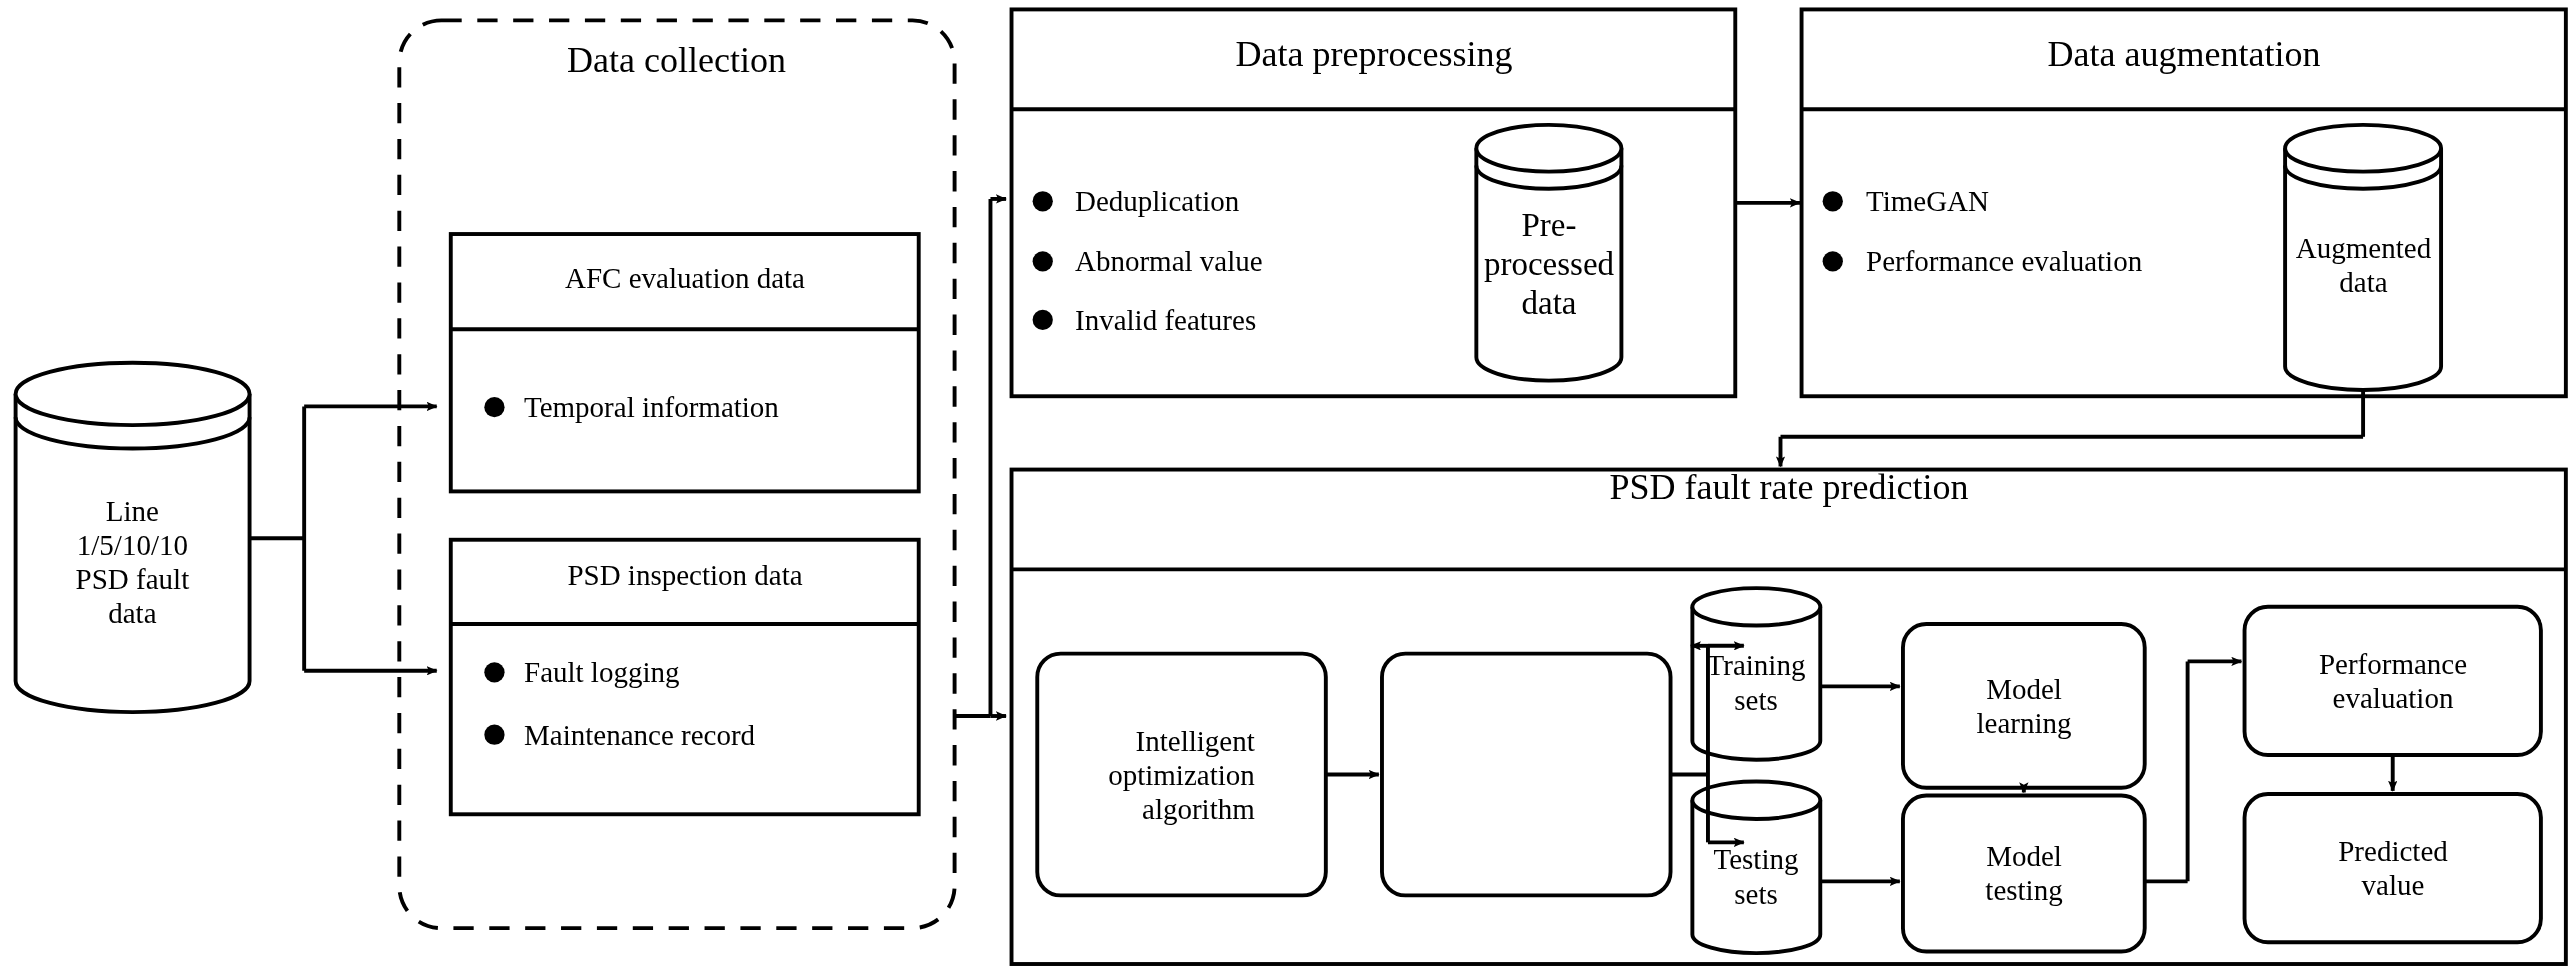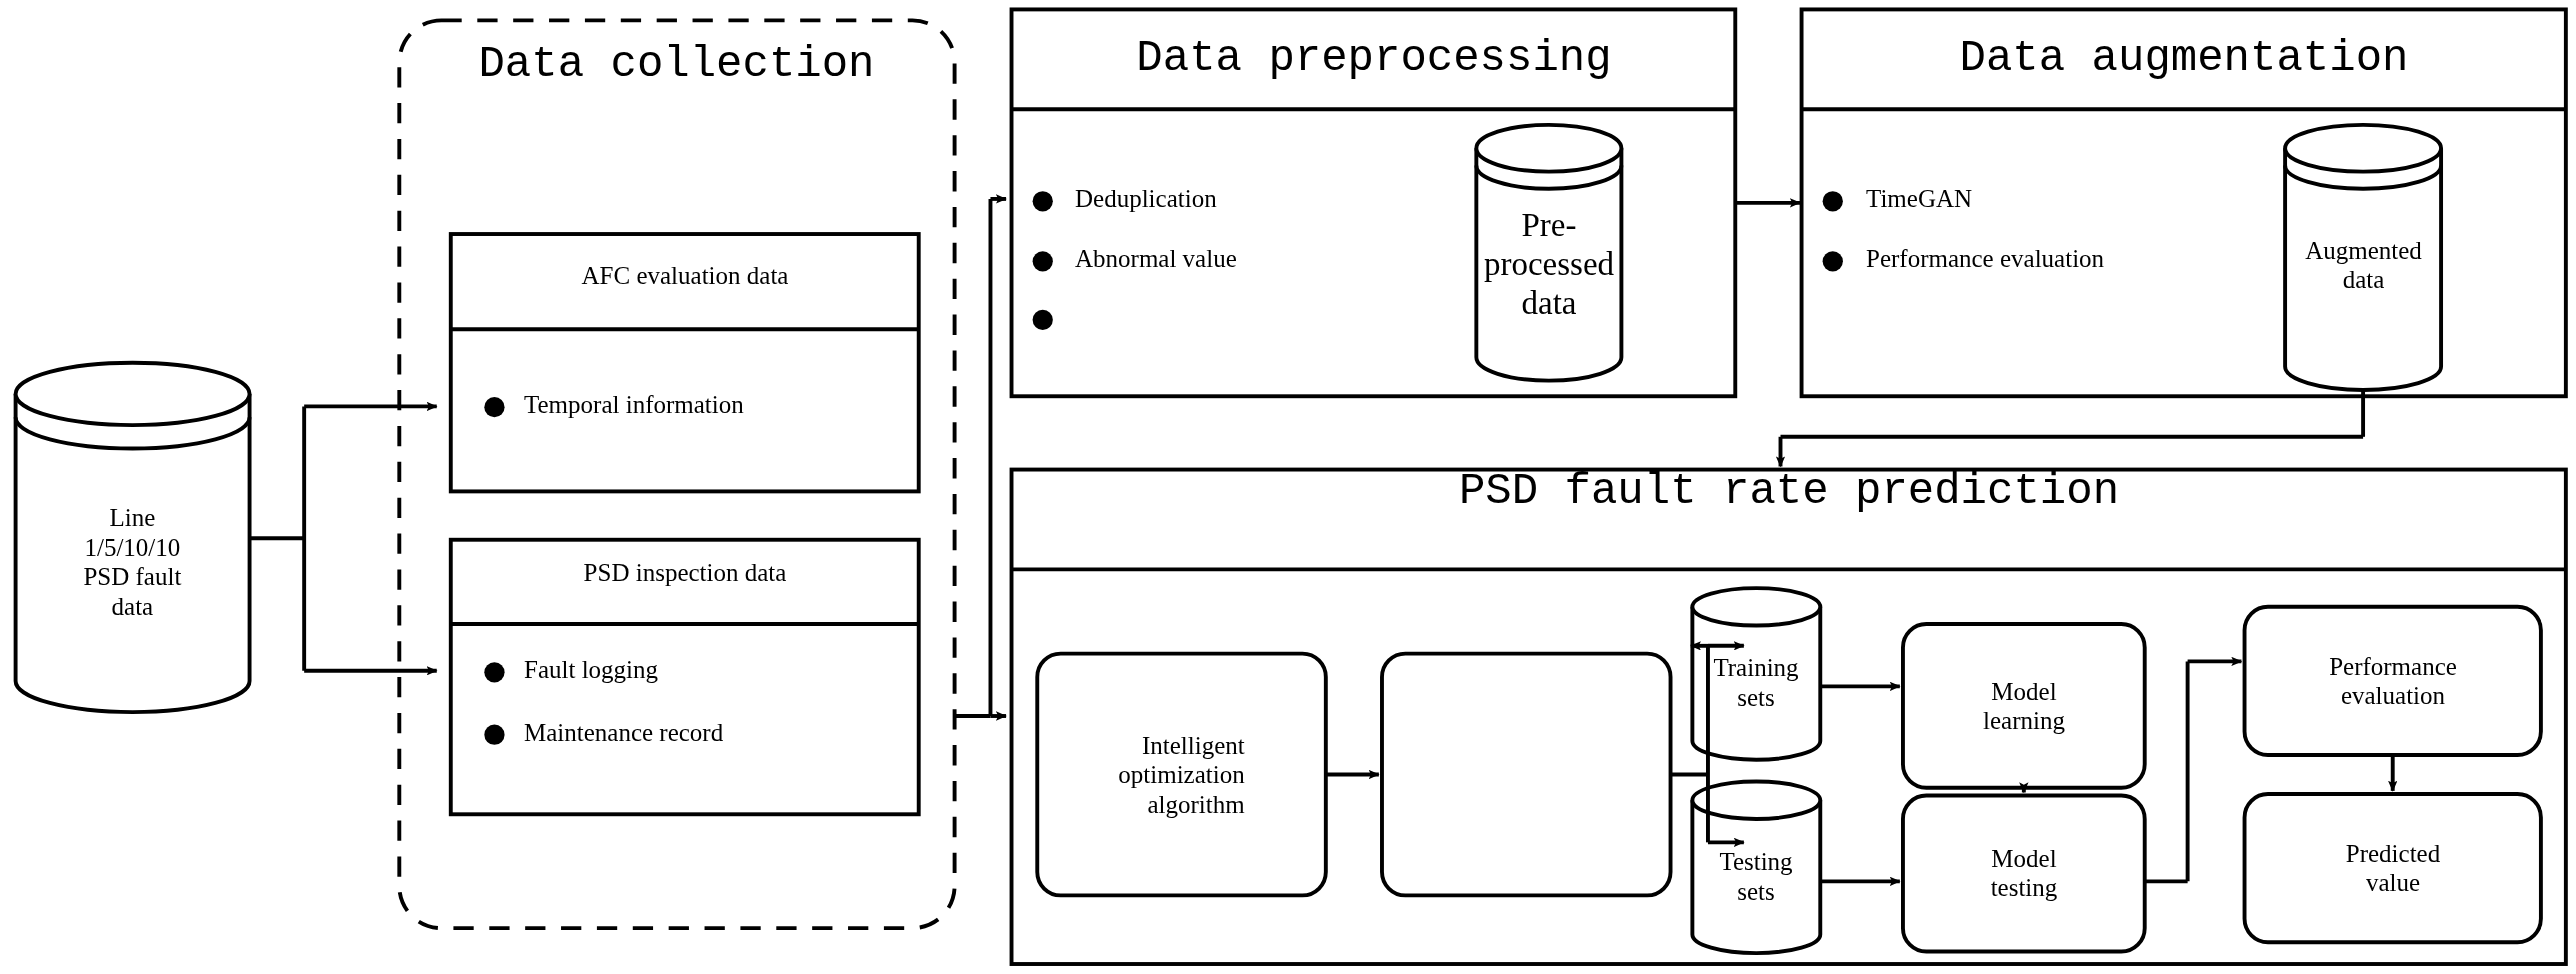--- a/index.html
+++ b/index.html
@@ -2,22 +2,22 @@
 <html style="font-size:12.5px"><head>
 <meta charset="utf-8">
 <style>
   html,body{margin:0;padding:0;background:#ffffff;}
   #root{position:relative;width:2576px;height:975px;background:#ffffff;
         font-family:"Liberation Serif","DejaVu Serif",serif;color:#000;}
   svg#canvas{position:absolute;left:0;top:0;width:2576px;height:975px;}
   .lbl{position:absolute;color:#000;font-family:"Liberation Serif","DejaVu Serif",serif;
        text-align:center;line-height:1.18;white-space:pre-line;}
   .lbl.left{text-align:left;}
-  .t44{font-size:25px;}
-  .t46{font-size:44px;font-family:Liberation Mono, monospace;}
+  .t44{font-size:29px;}
+  .t46{font-size:36px;}
   .t42{font-size:33px;}
   .ctrbox{display:flex;align-items:center;justify-content:center;}
 </style>
 </head>
 <body>
 
 <div id="root">
 
 <svg id="canvas" viewBox="0 0 3303 1250">
   <defs>
@@ -158,20 +158,21 @@
 <div class="lbl t44" style="left:451px;top:261px;width:468px;">AFC evaluation data</div>
 <div class="lbl left t44" style="left:524px;top:390px;width:367px;">Temporal information</div>
 
 <div class="lbl t44" style="left:451px;top:558px;width:468px;">PSD inspection data</div>
 <div class="lbl left t44" style="left:524px;top:718px;width:328px;">Maintenance record</div>
 <div class="lbl left t44" style="left:524px;top:655px;width:367px;">Fault logging</div>
 
 <div class="lbl t46" style="left:1012px;top:33px;width:724px;">Data preprocessing</div>
 <div class="lbl left t44" style="left:1075px;top:184px;width:374px;">Deduplication</div>
 <div class="lbl left t44" style="left:1075px;top:244px;width:374px;">Abnormal value</div>
+<div class="lbl left t44" style="left:1075px;top:303px;width:374px;">Invalid features</div>
 <div class="lbl t42 ctrbox" style="left:1479px;top:175px;width:140px;height:179px;">Pre-
 processed
 data</div>
 
 <div class="lbl t46" style="left:1802px;top:33px;width:764px;">Data augmentation</div>
 <div class="lbl left t44" style="left:1866px;top:184px;width:374px;">TimeGAN</div>
 <div class="lbl left t44" style="left:1866px;top:244px;width:328px;">Performance evaluation</div>
 <div class="lbl t44 ctrbox" style="left:2266px;top:187px;width:195px;height:156px;">Augmented
 data</div>
 

